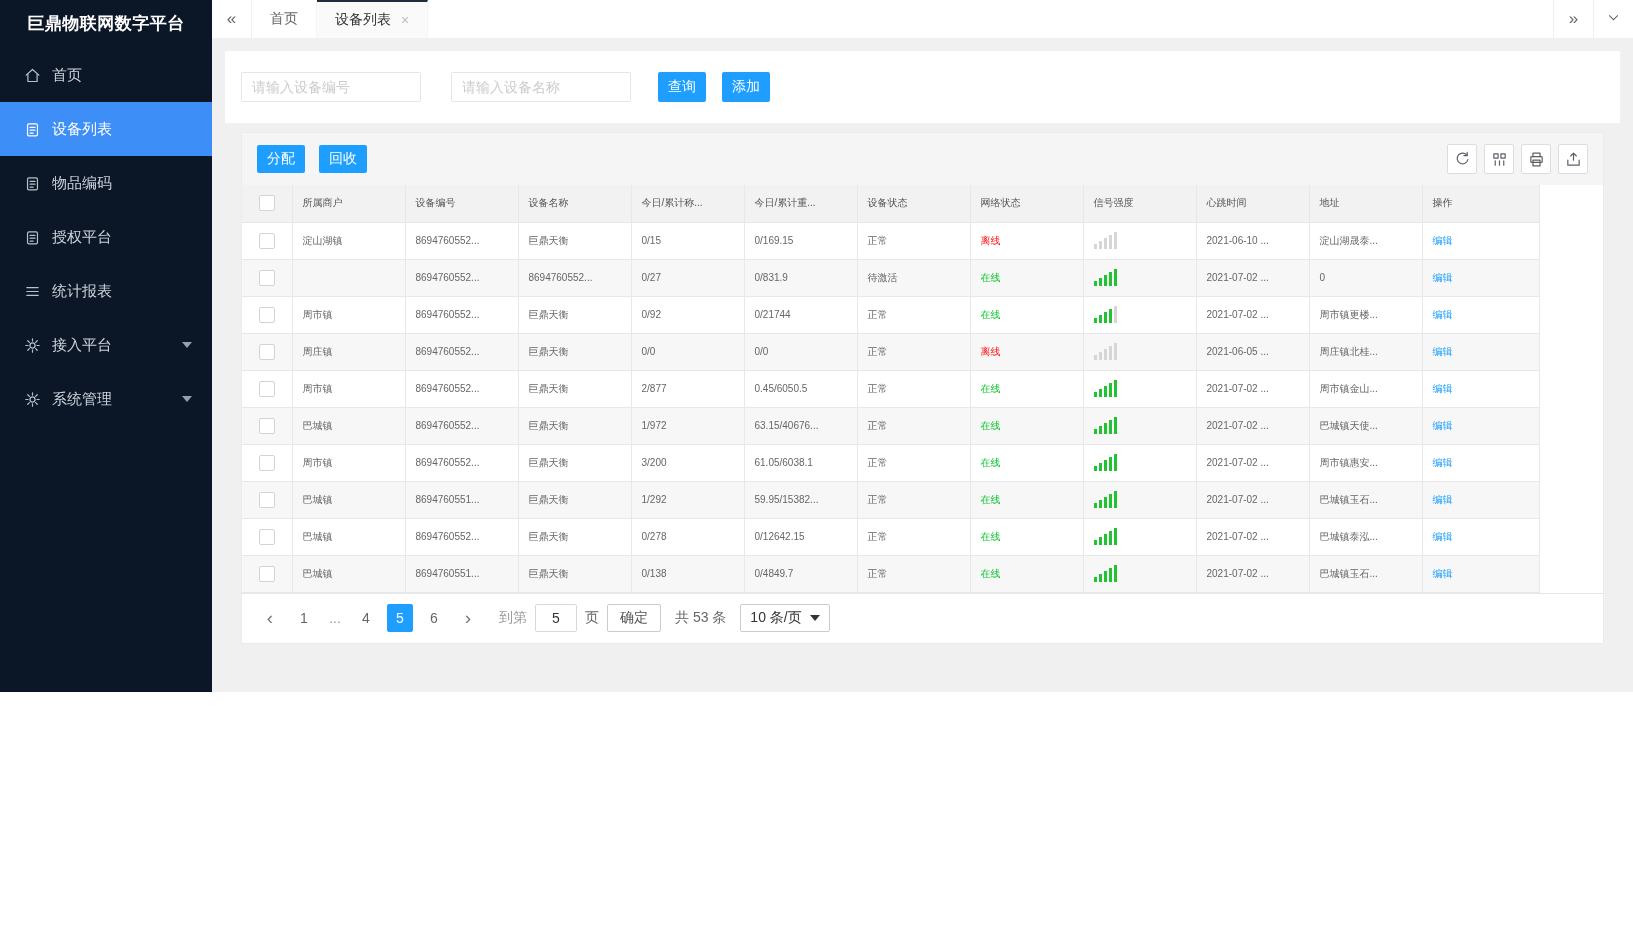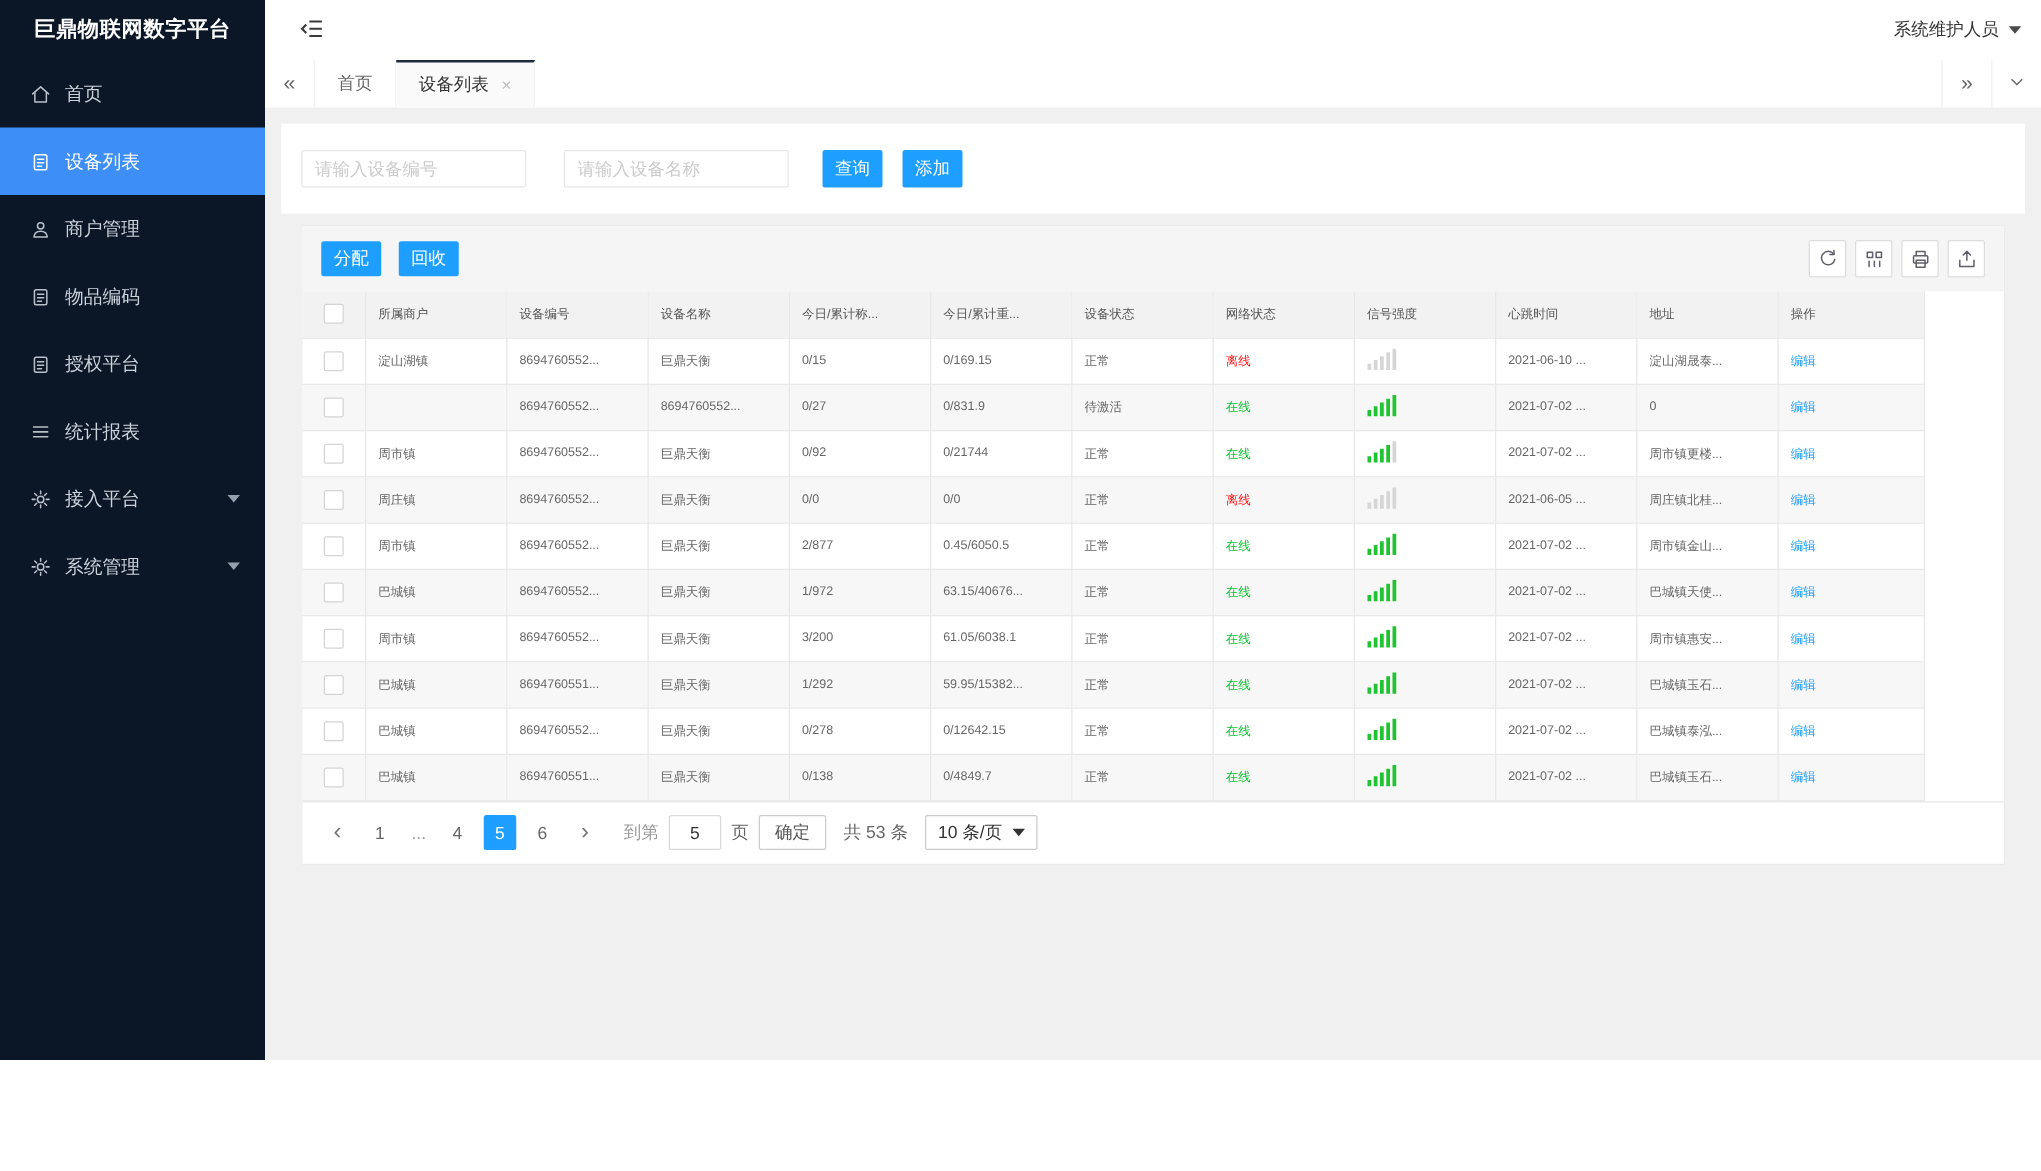--- a/index.html
+++ b/index.html
@@ -1,18 +1,18 @@
 <!DOCTYPE html>
 <html style="--accent: #1e9fff; --sidebar-bg: #0b1627; --sidebar-active: #3e8ef7; --online-green: #0bc42f; --offline-red: #ff1414; --signal-green: #21c332; --signal-gray: #d6d6d6; --page-bg: #f0f0f0;"><head>
 <meta charset="utf-8">
 <style>
   * { box-sizing: border-box; margin: 0; padding: 0; }
   html,body { width:1633px; height:937px; background:#fff;
     font-family:"Liberation Sans","DejaVu Sans",sans-serif; font-size:14px; color:#666; }
-  .app { display:flex; width:1633px; height:848px; overflow:hidden;justify-content:flex-end; }
+  .app { display:flex; width:1633px; height:692px; overflow:hidden;justify-content:flex-end; }
 
   
   .sidebar { width:212px; flex:0 0 212px; background:var(--sidebar-bg,#0b1627); color:#cfd4dc; }
   .logo { height:48px; line-height:48px; text-align:center; color:#fff; font-size:17px; font-weight:bold; letter-spacing:.5px; }
   .nav-item { height:54px; display:flex; align-items:center; padding:0 20px 0 24px; font-size:15px; color:#ccd2da; cursor:pointer; }
   .nav-item.active { background:var(--sidebar-active,#3e8ef7); color:#fff; }
   .nav-item .ic { width:17px; height:17px; margin-right:11px; display:inline-flex; color:#b9c0ca; }
   .nav-item.active .ic { color:#fff; }
   .nav-item .ic svg { width:17px; height:17px; }
   .nav-caret { margin-left:auto; width:0; height:0; border-left:5px solid transparent; border-right:5px solid transparent; border-top:6px solid #96a0ad; }
@@ -104,31 +104,20 @@
                 <path d="M8.5 9h7M8.5 13h7M8.5 17h4.5"></path>
               </svg>
             </span>
           </span>
           <span>设备列表</span>
         </div>
         <div class="nav-item">
           <span class="ic">
             <span style="display: inline-flex;">
               <svg width="17" height="17" viewBox="0 0 24 24" fill="none" stroke="currentColor" stroke-width="1.7" stroke-linecap="round" stroke-linejoin="round">
-                <circle cx="12" cy="8" r="3.6"></circle>
-                <path d="M4.5 20.5c.5-4.5 4-6.5 7.5-6.5s7 2 7.5 6.5z"></path>
-              </svg>
-            </span>
-          </span>
-          <span>商户管理</span>
-        </div>
-        <div class="nav-item">
-          <span class="ic">
-            <span style="display: inline-flex;">
-              <svg width="17" height="17" viewBox="0 0 24 24" fill="none" stroke="currentColor" stroke-width="1.7" stroke-linecap="round" stroke-linejoin="round">
                 <rect x="5" y="4" width="14" height="17" rx="2"></rect>
                 <path d="M8.5 9h7M8.5 13h7M8.5 17h4.5"></path>
               </svg>
             </span>
           </span>
           <span>物品编码</span>
         </div>
         <div class="nav-item">
           <span class="ic">
             <span style="display: inline-flex;">
@@ -172,34 +161,20 @@
             </span>
           </span>
           <span>系统管理</span>
           <i class="nav-caret"></i>
         </div>
       </nav>
   </aside>
 
   <div class="main">
 
-    <header class="topbar">
-      <div class="collapse-btn">
-        <span>
-          <svg width="20" height="20" viewBox="0 0 24 24" fill="none" stroke="currentColor" stroke-width="2">
-            <path d="M9 5h12M9 12h12M9 19h12"></path>
-              <path d="M6 8l-4 4 4 4"></path>
-          </svg>
-        </span>
-      </div>
-      <div class="user-menu">
-        <span>系统维护人员</span>
-        <i class="caret-down"></i>
-      </div>
-    </header>
 
     <div class="tabbar">
       <div class="tab-nav-btn left">
         <span>«</span>
       </div>
       <div class="tabs" id="tabs">
           <div class="tab">
             <span>首页</span>
           </div>
           <div class="tab active">

